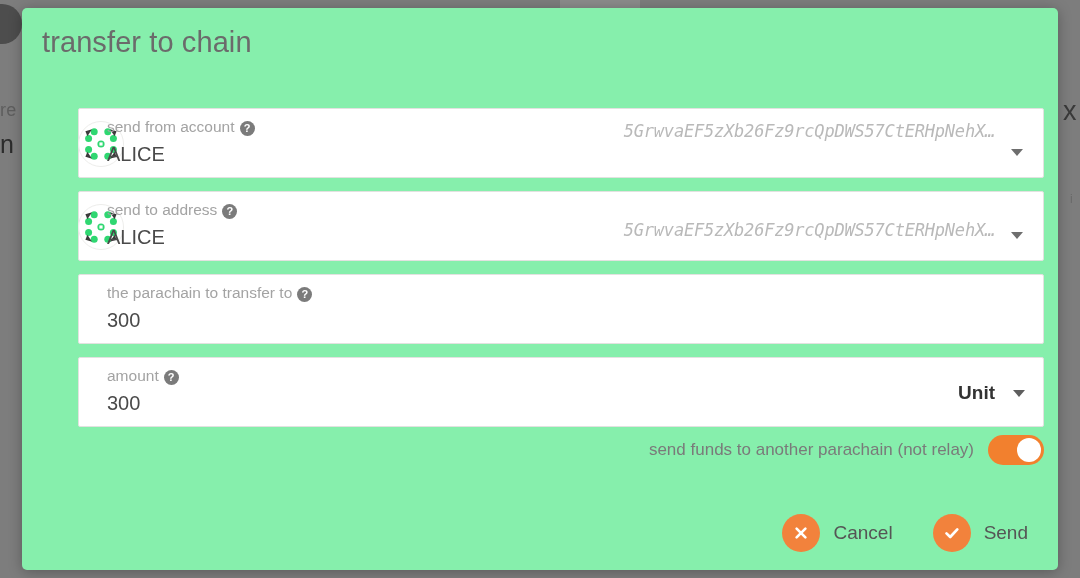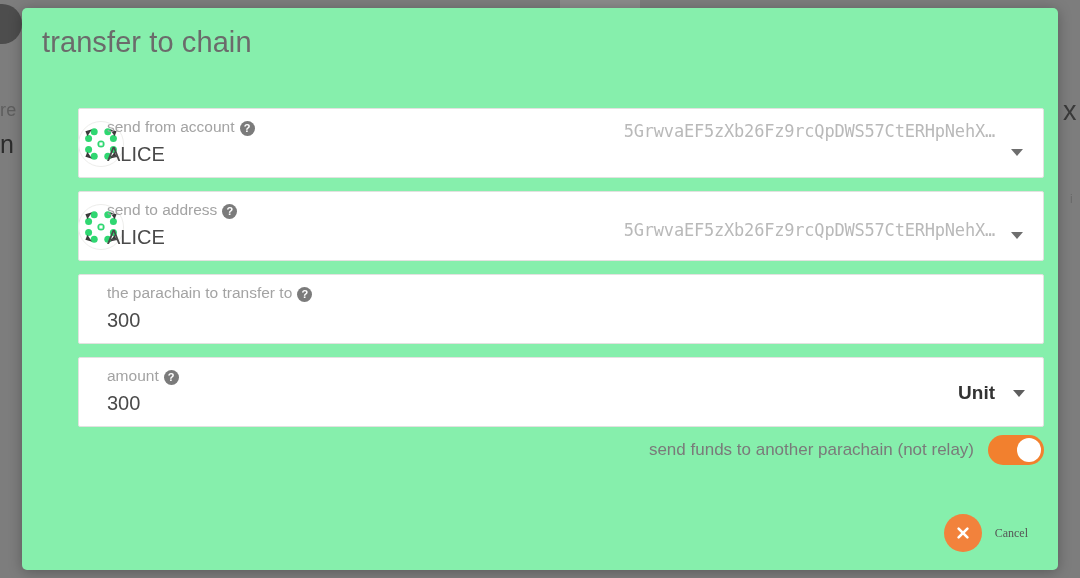--- a/index.html
+++ b/index.html
@@ -151,20 +151,21 @@
   }
   .transferrable .amt-int { color: #707070; }
   .transferrable .amt-dec { color: #b5b5b5; }
   .transferrable .unit-lbl { color: #707070; }
   .acct-addr {
     margin-top: 4px;
     font-size: 17px;
     color: #b9b9b9;
     font-family: "DejaVu Sans Mono", monospace;
     letter-spacing: -0.2px;
+    font-style: italic;
   }
 
   
   .caret {
     position: absolute;
     right: 20px;
     width: 0; height: 0;
     border-left: 6px solid transparent;
     border-right: 6px solid transparent;
     border-top: 7px solid #6e6e6e;
@@ -239,23 +240,22 @@
   }
   .action-btn .circ {
     width: 38px; height: 38px;
     border-radius: 50%;
     background: #f2823c;
     display: flex;
     align-items: center;
     justify-content: center;
   }
   .action-btn .lbl {
-    font-size: 12px;
+    font-size: 19px;
     color: #555555;
-    font-family: Liberation Serif, serif;
   }
 </style>
 </head>
 <body>
 
 <div id="screen">
 
   <div class="bg-page">
     <div class="bg-circle"></div>
     <div class="bg-strip-top"></div>
@@ -360,16 +360,24 @@
 
     <div class="footer">
       <button class="action-btn">
         <span class="circ">
           <svg width="18" height="18" viewBox="0 0 18 18" aria-hidden="true">
             <path d="M4.6 4.6 L13.4 13.4 M13.4 4.6 L4.6 13.4" stroke="#ffffff" stroke-width="2.6" stroke-linecap="round"></path>
           </svg>
         </span>
         <span class="lbl">Cancel</span>
       </button>
+      <button class="action-btn">
+        <span class="circ">
+          <svg width="20" height="20" viewBox="0 0 20 20" aria-hidden="true">
+            <path d="M4.5 10.4 L8.2 14 L15.3 6.4" fill="none" stroke="#ffffff" stroke-width="2.7" stroke-linecap="round" stroke-linejoin="round"></path>
+          </svg>
+        </span>
+        <span class="lbl">Send</span>
+      </button>
     </div>
 
   </div>
 </div>
 
 </body></html>

